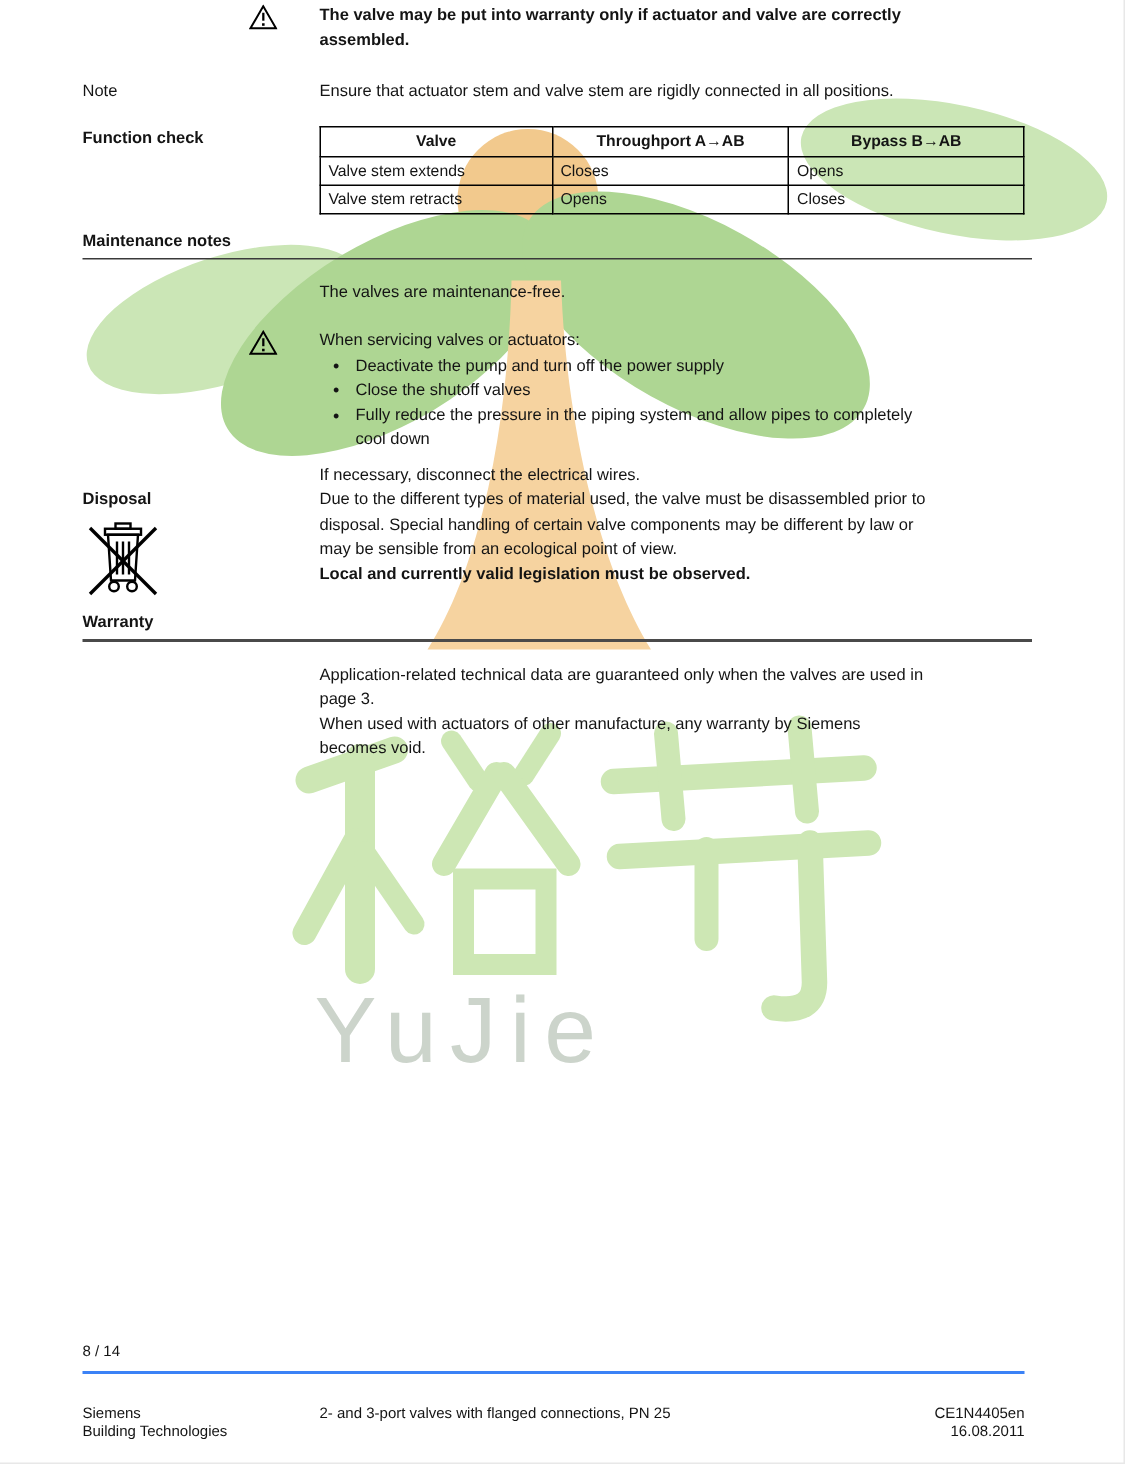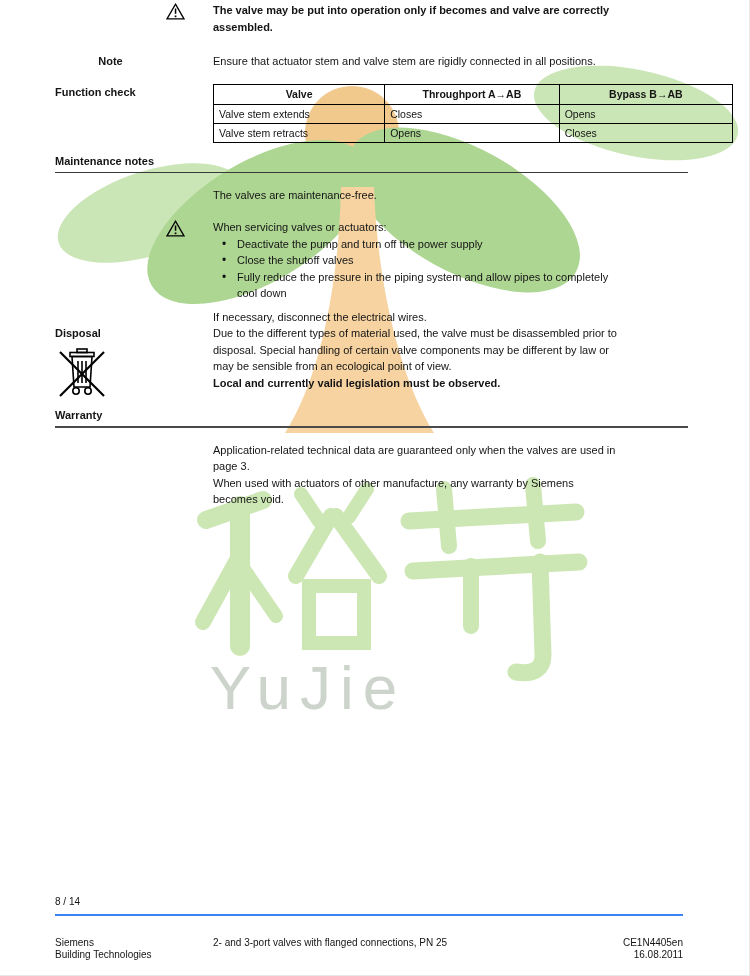--- a/index.html
+++ b/index.html
@@ -16,31 +16,31 @@
     font-size:150px; color:transparent; letter-spacing:30px; pointer-events:none;
   }
   .wm-name {
     position:absolute; left:0; top:652px; width:616px; z-index:0;
     text-align:center; font-size:62px; letter-spacing:9px; color:#ccd4cb;
   }
   
   .content { position:relative; z-index:1; padding-top:2px; }
   .row { display:flex; align-items:flex-start; }
   .c-label { flex:none; width:111px; margin-left:55px; font-weight:bold; line-height:16.5px; }
-  .c-label.regular { font-weight:bold;text-align:center; }
+  .c-label.regular { font-weight:normal; }
   .c-warn { flex:none; width:47px; padding-top:1px; }
   .c-body { flex:none; width:475px; line-height:16.5px; }
   .bold { font-weight:bold; }
   .section-head {
     margin-left:55px; width:633px; border-bottom:1.5px solid #3a3a3a;
     padding-bottom:3px; font-weight:bold; line-height:15px;
   }
   .section-head.thick { border-bottom:2px solid #4a4a4a; }
   
-  table.fc { border-collapse:collapse; width:520px; font-size:10.5px; background:transparent; }
+  table.fc { border-collapse:collapse; width:470px; font-size:10.5px; background:transparent; }
   table.fc th, table.fc td { border:1.5px solid #000; padding:2px 5px; line-height:14px; }
   table.fc th { font-weight:bold; text-align:center; height:20px; }
   table.fc td { height:19px; text-align:left; }
   table.fc .w1 { width:155px; } table.fc .w2 { width:158px; } table.fc .w3 { width:157px; }
   
   ul.blt { list-style:none; }
   ul.blt li { position:relative; padding-left:24px; max-width:455px; line-height:16.5px; }
   ul.blt li::before { content:"•"; position:absolute; left:9px; top:0; font-size:12px; }
   
   .disposal-label-wrap { display:flex; flex-direction:column;justify-content:space-between; }
@@ -93,21 +93,21 @@
     <div class="row">
       <div class="c-label"></div>
       <div class="c-warn">
         <svg width="19" height="17" viewBox="0 0 19 17">
           <path d="M9.5,1.2 L18,15.8 H1 Z" fill="none" stroke="#000" stroke-width="1.3"></path>
           <rect x="8.8" y="5.5" width="1.5" height="5.3" fill="#000"></rect>
           <rect x="8.7" y="12.5" width="1.7" height="1.7" fill="#000"></rect>
         </svg>
       </div>
       <div class="c-body bold">
-        <div>The valve may be put into operation only if becomes and valve are correctly</div>
+        <div>The valve may be put into warranty only if actuator and valve are correctly</div>
         <div>assembled.</div>
       </div>
     </div>
 
     <div class="row" style="margin-top:18px">
       <div class="c-label regular">Note</div>
       <div class="c-warn"></div>
       <div class="c-body">Ensure that actuator stem and valve stem are rigidly connected in all positions.</div>
     </div>
 

